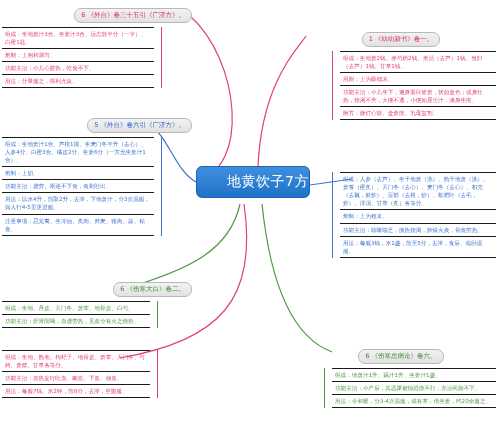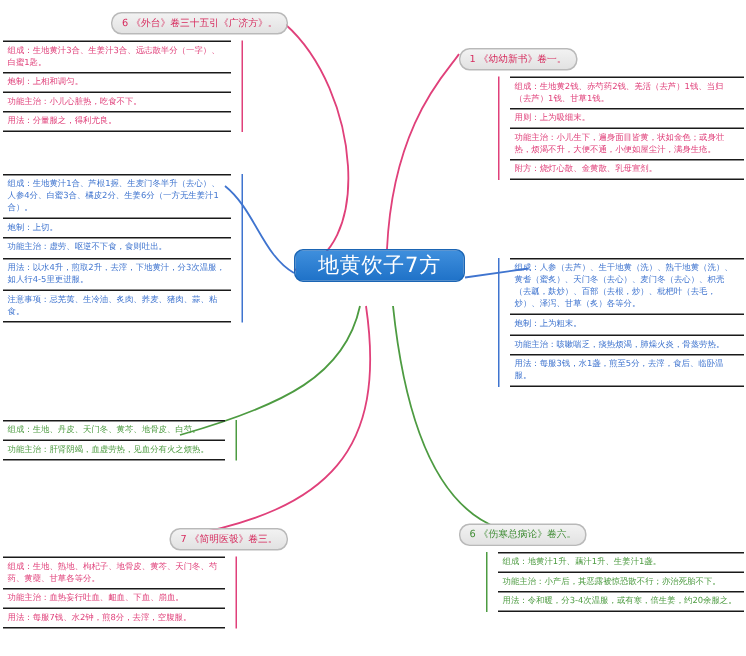--- a/index.html
+++ b/index.html
@@ -9,27 +9,27 @@
     font-family:"DejaVu Sans","Liberation Sans",sans-serif;
     overflow:hidden;
     position:relative;
   }
   #canvas{position:absolute;left:0;top:0;width:497px;height:437px;}
   svg.links{position:absolute;left:0;top:0;width:497px;height:437px;pointer-events:none;}
 
   .center-node{
     position:absolute;
     left:196px;top:166px;
-    width:114px;height:22px;
+    width:114px;height:32px;
     border-radius:6px;
     background:linear-gradient(180deg,#3f8fdd 0%,#1f72c8 100%);
     border:1px solid #1b65b4;
     color:#ffffff;
     font-size:14px;
-    display:flex;align-items:center;justify-content:center;
+    display:flex;align-items:center;justify-content:flex-end;
     letter-spacing:.5px;
     box-sizing:border-box;
   }
 
   .branch{position:absolute;}
   .node-head{
     display:inline-block;
     background:linear-gradient(180deg,#f2f2f2 0%,#e2e2e2 100%);
     border:1px solid #b9b9b9;
     border-radius:7px;
@@ -74,21 +74,21 @@
   #b3 .rows{margin-left:26px;width:164px;}
   #b4{left:2px;top:2px;width:190px;text-align:right;}
   #b4 .rows{margin-right:8px;width:152px;}
   #b5{left:2px;top:112px;width:190px;text-align:right;}
   #b5 .rows{margin-right:8px;width:152px;}
   #b6{left:2px;top:276px;width:190px;text-align:right;}
   #b6 .rows{margin-right:12px;width:148px;}
   #b7{left:2px;top:346px;width:190px;text-align:right;}
   #b7 .rows{margin-right:12px;width:148px;}
 
-  .head-wrap-right{text-align:left;}
+  .head-wrap-right{text-align:center;}
   .head-wrap-left{text-align:right;}
 </style>
 </head>
 <body>
 
 <div id="canvas">
 
   <svg class="links" viewBox="0 0 497 437">
 
     <path d="M196,180 C 250,170 240,60 190,16" fill="none" stroke="#e0407a" stroke-width="1.2"></path>
@@ -147,42 +147,45 @@
     <div class="rows left">
       <div class="spine" style="right:-8px;"></div>
       <div class="row">组成：生地黄汁3合、生姜汁3合、远志散半分（一字）、白蜜1匙。</div>
       <div class="row">炮制：上相和调匀。</div>
       <div class="row">功能主治：小儿心脏热，吃食不下。</div>
       <div class="row">用法：分量服之，得利尤良。</div>
     </div>
   </div>
 
   <div class="branch c-blue" id="b5">
+    <div class="head-wrap-left">
+      <div class="node-head">5 《外台》卷六引《广济方》。</div>
+    </div>
     <div class="rows left">
       <div class="spine" style="right:-8px;"></div>
       <div class="row">组成：生地黄汁1合、芦根1握、生麦门冬半升（去心）、人参4分、白蜜3合、橘皮2分、生姜6分（一方无生姜汁1合）。</div>
       <div class="row">炮制：上切。</div>
       <div class="row">功能主治：虚劳、呕逆不下食，食则吐出。</div>
       <div class="row">用法：以水4升，煎取2升，去滓，下地黄汁，分3次温服，如人行4-5里更进服。</div>
       <div class="row">注意事项：忌芜荑、生冷油、炙肉、荞麦、猪肉、蒜、粘食。</div>
     </div>
   </div>
 
   <div class="branch c-green" id="b6">
+    <div class="head-wrap-left">
+      <div class="node-head">6 《伤寒大白》卷二。</div>
+    </div>
     <div class="rows left">
       <div class="spine" style="right:-8px;"></div>
       <div class="row">组成：生地、丹皮、天门冬、黄芩、地骨皮、白芍。</div>
       <div class="row">功能主治：肝肾阴竭，血虚劳热，见血分有火之烦热。</div>
     </div>
   </div>
 
   <div class="branch c-crimson" id="b7">
-    <div class="head-wrap-left">
-      <div class="node-head">7 《简明医彀》卷三。</div>
-    </div>
     <div class="rows left">
       <div class="spine" style="right:-8px;"></div>
       <div class="row">组成：生地、熟地、枸杞子、地骨皮、黄芩、天门冬、芍药、黄蘗、甘草各等分。</div>
       <div class="row">功能主治：血热妄行吐血、衄血、下血、崩血。</div>
       <div class="row">用法：每服7钱、水2钟，煎8分，去滓，空腹服。</div>
     </div>
   </div>
 
 </div>
 

